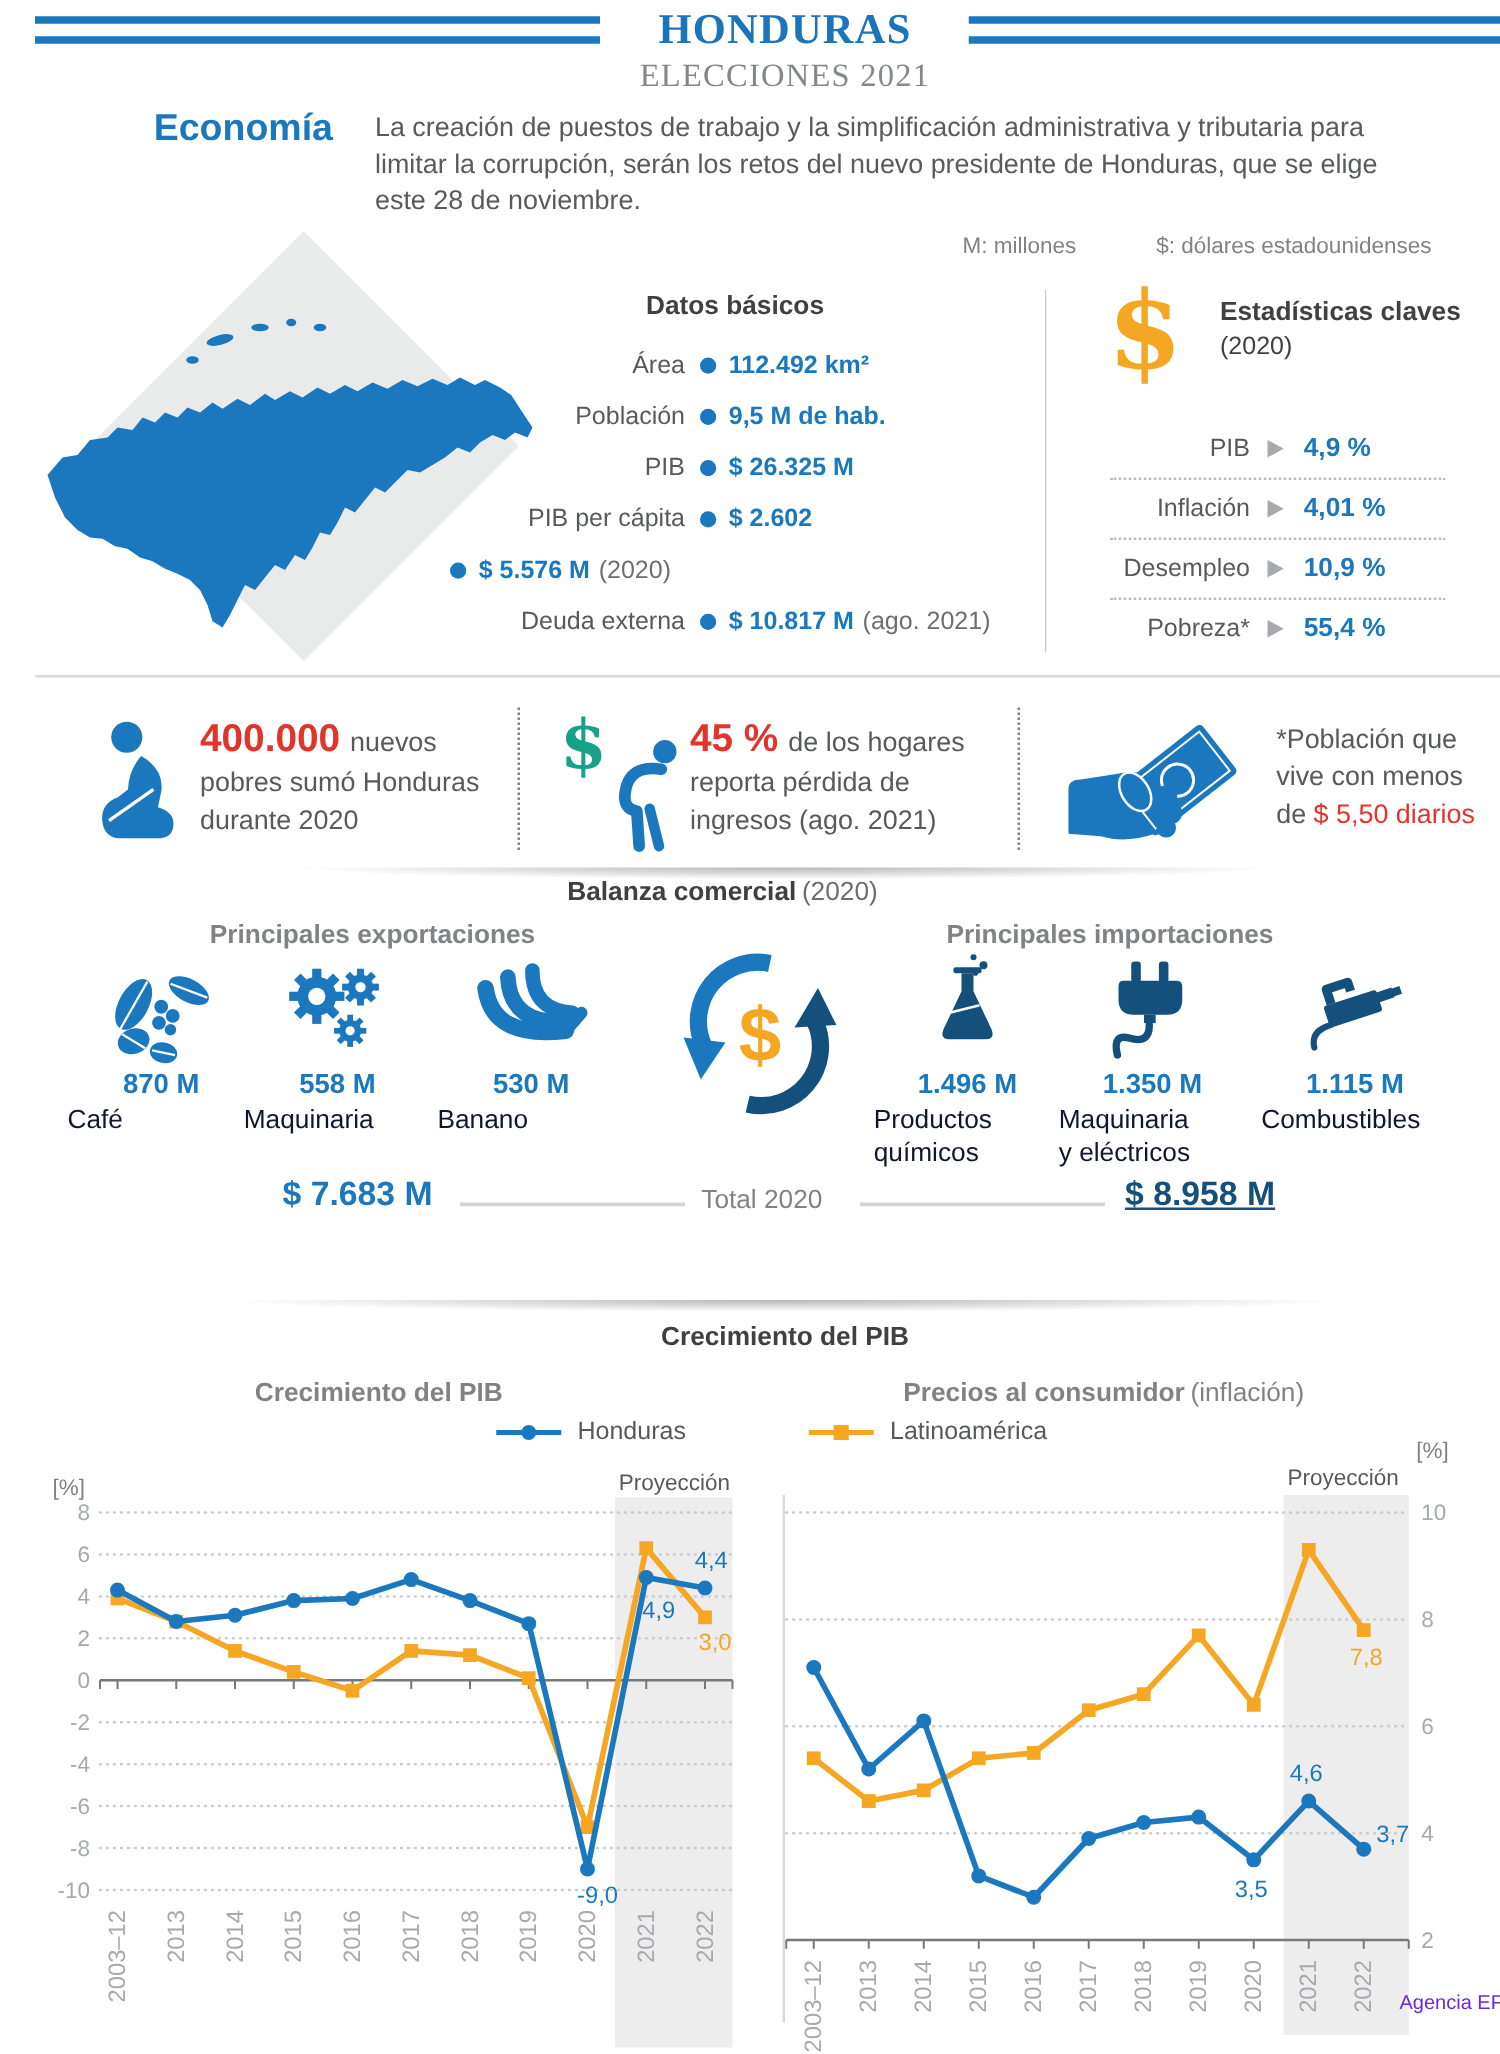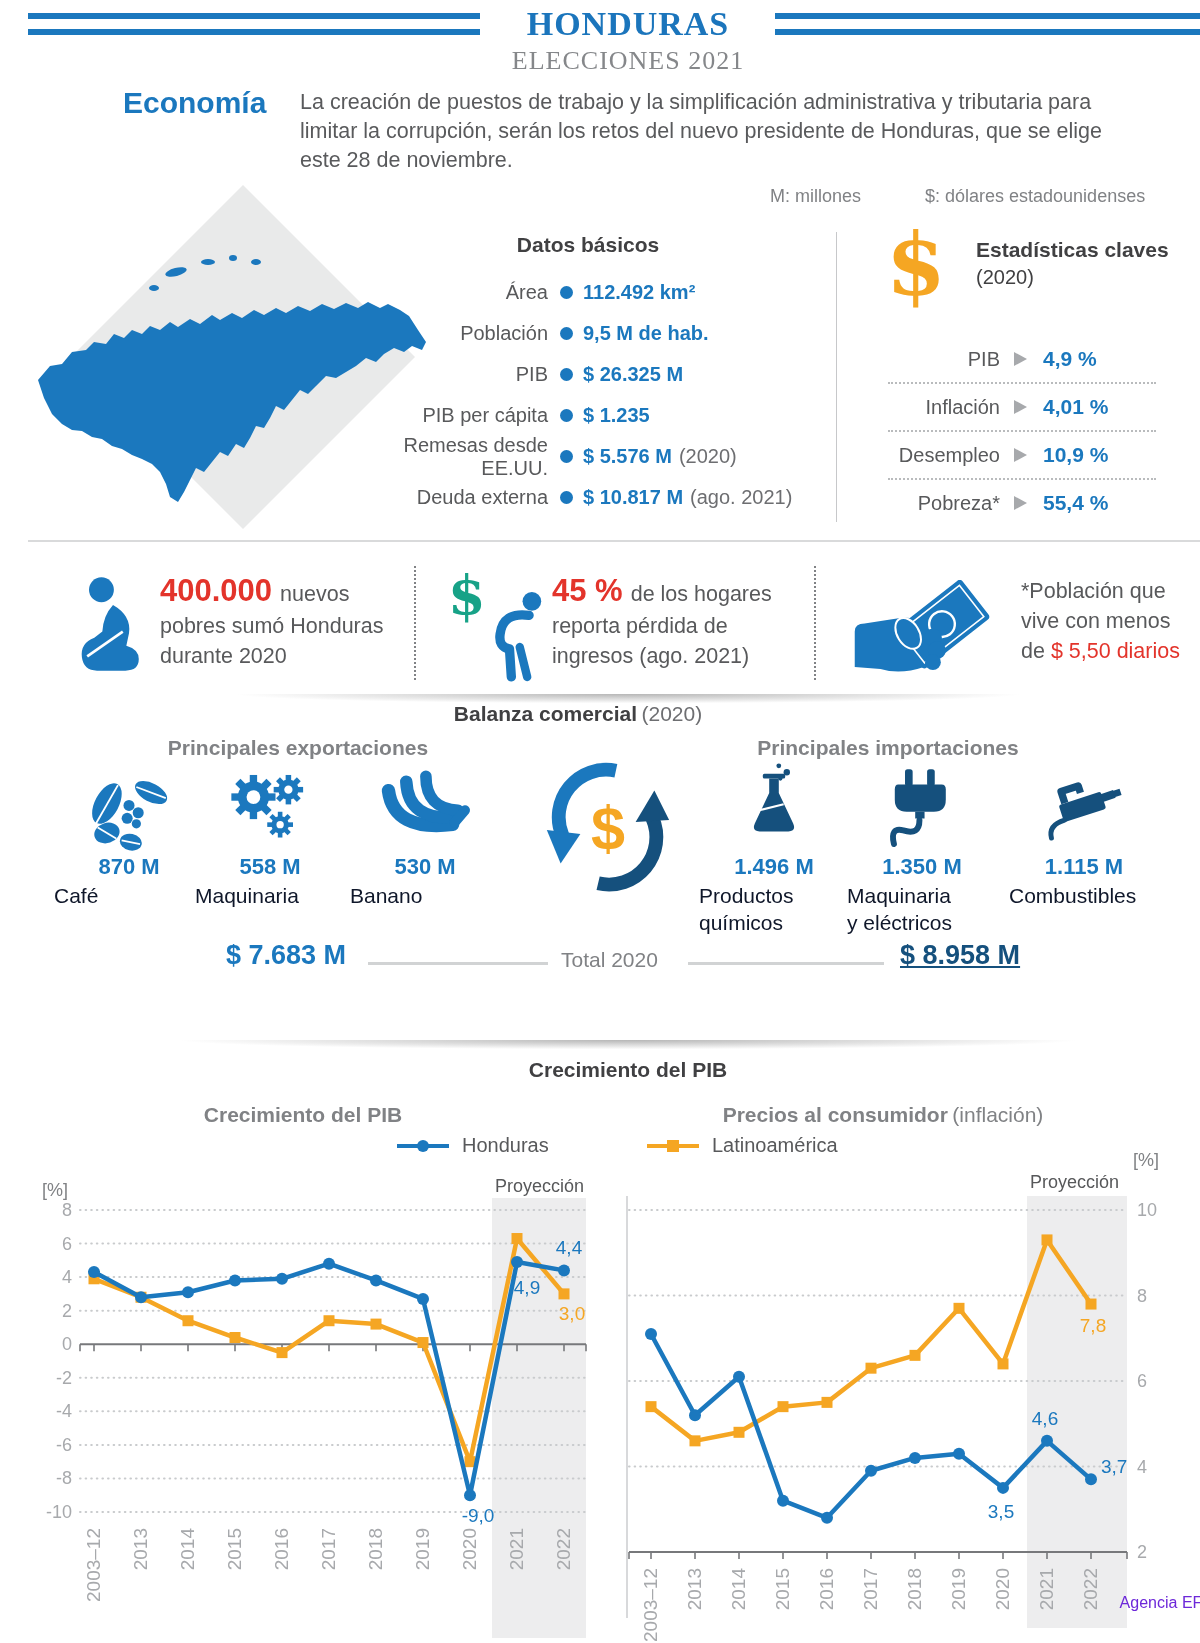--- a/index.html
+++ b/index.html
@@ -98,24 +98,23 @@
       <div class="db-value">9,5 M de hab.</div>
     </div>
     <div class="db-row">
       <div class="db-label">PIB</div>
       <div class="dot"></div>
       <div class="db-value">$ 26.325 M</div>
     </div>
     <div class="db-row">
       <div class="db-label">PIB per cápita</div>
       <div class="dot"></div>
-      <div class="db-value">$ 1.235</div>
-    </div>
-    <div class="db-row">
-      <div class="db-label">Remesas desde EE.UU.</div>
+      <div class="db-value">$ 2.602</div>
+    </div>
+    <div class="db-row">
       <div class="dot"></div>
       <div class="db-value">$ 5.576 M</div>
       <div class="db-note">(2020)</div>
     </div>
     <div class="db-row">
       <div class="db-label">Deuda externa</div>
       <div class="dot"></div>
       <div class="db-value">$ 10.817 M</div>
       <div class="db-note">(ago. 2021)</div>
     </div>

